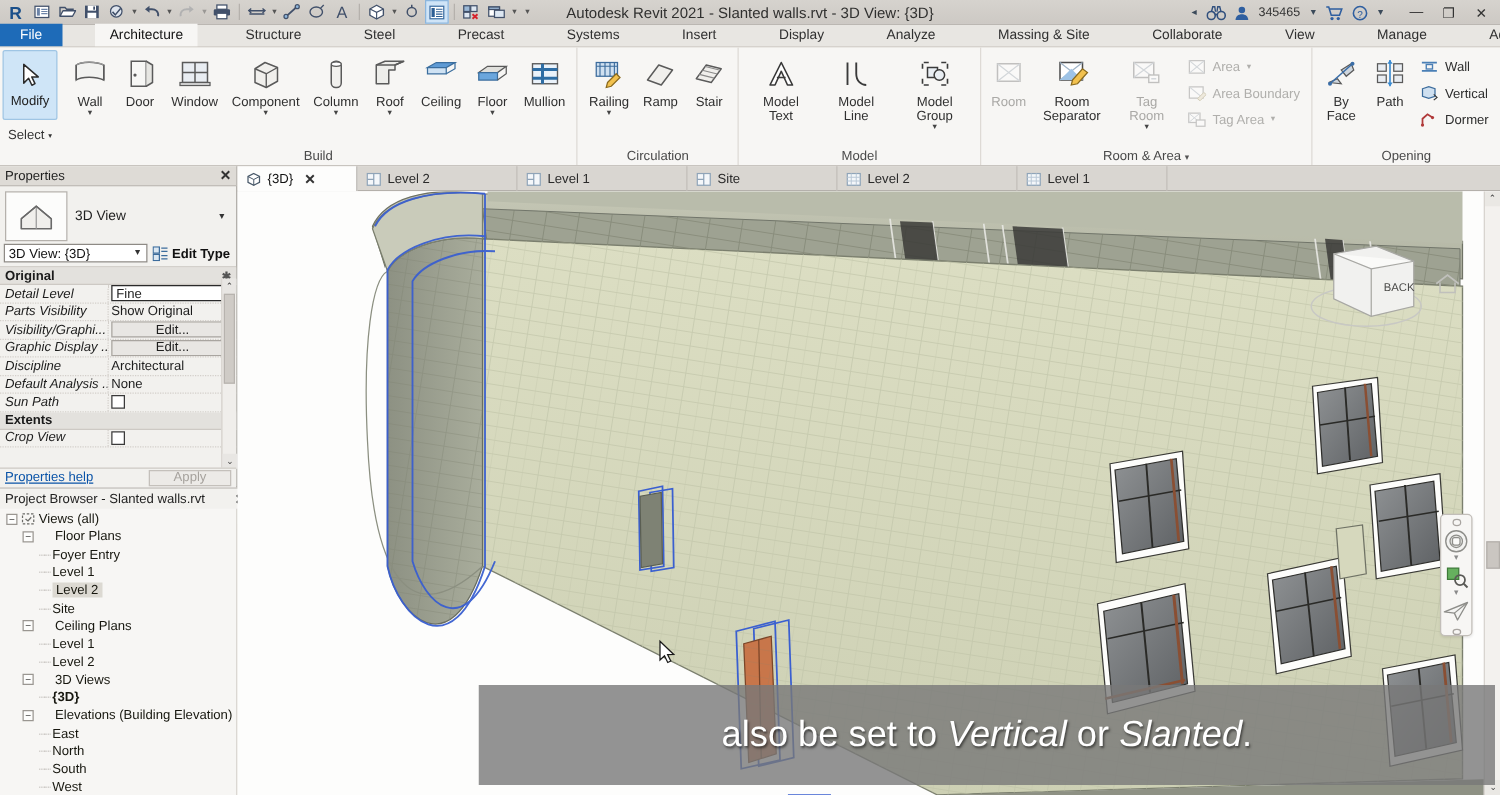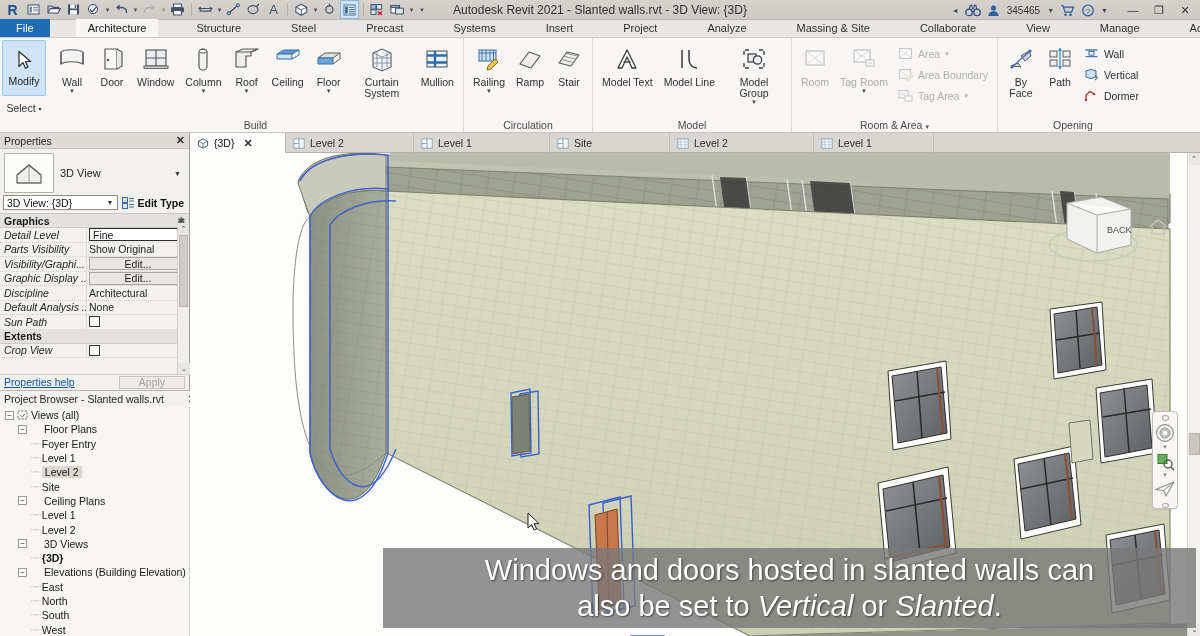--- a/index.html
+++ b/index.html
@@ -367,21 +367,21 @@
   </div>
 
   <div class="tabbar" id="tabbar">
       <div class="tab file">File</div>
       <div class="tab active">Architecture</div>
       <div class="tab">Structure</div>
       <div class="tab">Steel</div>
       <div class="tab">Precast</div>
       <div class="tab">Systems</div>
       <div class="tab">Insert</div>
-      <div class="tab">Project</div>
+      <div class="tab">Display</div>
       <div class="tab">Analyze</div>
       <div class="tab">Massing &amp; Site</div>
       <div class="tab">Collaborate</div>
       <div class="tab">View</div>
       <div class="tab">Manage</div>
       <div class="tab">Add-Ins</div>
       <div class="tab">Modify</div>
       <div class="tabspacer"></div>
       <div class="tabright">
         <span class="minibox">
@@ -434,20 +434,30 @@
             <svg width="28" height="28" viewBox="0 0 28 28">
                 <rect x="4" y="4" width="20" height="16" fill="#e9edf2" stroke="#5a5a5a" stroke-width="1.2"></rect>
                 <path d="M14 4v16M4 12h20" stroke="#5a5a5a" stroke-width="1.2"></path>
                 <rect x="2" y="20" width="24" height="2.4" fill="#ddd" stroke="#5a5a5a" stroke-width="1"></rect>
               </svg>
           </span>
           <span class="lbl">Window</span>
         </div>
         <div class="bigbtn">
           <span class="ic">
+            <svg width="28" height="28" viewBox="0 0 28 28">
+                <path d="M5 9l8-5 10 4v11l-9 5-9-4z" fill="#f0efec" stroke="#5a5a5a" stroke-width="1.2" stroke-linejoin="round"></path>
+                <path d="M5 9l9 4 9-5M14 13v11" stroke="#5a5a5a" stroke-width="1.1" fill="none"></path>
+              </svg>
+          </span>
+          <span class="lbl">Component</span>
+          <span class="ddc">▼</span>
+        </div>
+        <div class="bigbtn">
+          <span class="ic">
             <svg width="24" height="28" viewBox="0 0 24 28">
                 <rect x="8" y="3" width="8" height="21" rx="3.6" fill="#f2f1ee" stroke="#5a5a5a" stroke-width="1.2"></rect>
                 <ellipse cx="12" cy="5.2" rx="4" ry="1.8" fill="#fff" stroke="#5a5a5a" stroke-width="1"></ellipse>
               </svg>
           </span>
           <span class="lbl">Column</span>
           <span class="ddc">▼</span>
         </div>
         <div class="bigbtn">
           <span class="ic">
@@ -476,29 +486,20 @@
                 <path d="M3 12v6l15 0v-6z" fill="#6aa6dd" stroke="#3b6e9e" stroke-width="1"></path>
                 <path d="M18 18l7-5V7" fill="none" stroke="#5a5a5a"></path>
               </svg>
           </span>
           <span class="lbl">Floor</span>
           <span class="ddc">▼</span>
         </div>
         <div class="bigbtn">
           <span class="ic">
             <svg width="28" height="28" viewBox="0 0 28 28">
-                <path d="M5 7l9-4 9 4v14l-9 4-9-4z" fill="#f3f6fa" stroke="#5a5a5a" stroke-width="1.1"></path>
-                <path d="M5 7l9 4 9-4M14 11v14M9 5.2v16M19 5.2v16M5 12h18M5 17h18" stroke="#7a8a99" stroke-width=".9" fill="none"></path>
-              </svg>
-          </span>
-          <span class="lbl">Curtain System</span>
-        </div>
-        <div class="bigbtn">
-          <span class="ic">
-            <svg width="28" height="28" viewBox="0 0 28 28">
                 <rect x="4" y="5" width="20" height="16" fill="#eaf2fa" stroke="#5a5a5a" stroke-width="1.1"></rect>
                 <path d="M4 9.5h20M4 16.5h20" stroke="#2e6da4" stroke-width="2.4"></path>
                 <path d="M12 5v16" stroke="#2e6da4" stroke-width="2.4"></path>
               </svg>
           </span>
           <span class="lbl">Mullion</span>
         </div>
       </div>
       <div class="panelname">Build</div>
     </div>
@@ -575,20 +576,31 @@
     <div class="panel">
       <div class="panelbody">
         <div class="bigbtn dis">
           <span class="ic">
             <svg width="28" height="28" viewBox="0 0 28 28">
                 <rect x="5" y="5" width="18" height="14" fill="#fff" stroke="#6a6a6a" stroke-width="1.2"></rect>
                 <path d="M5 5l18 14M23 5L5 19" stroke="#9aa5b1" stroke-width="1"></path>
               </svg>
           </span>
           <span class="lbl">Room</span>
+        </div>
+        <div class="bigbtn">
+          <span class="ic">
+            <svg width="28" height="28" viewBox="0 0 28 28">
+                <rect x="4" y="4" width="18" height="14" fill="#fff" stroke="#4a4a4a" stroke-width="1.2"></rect>
+                <path d="M4 4l18 14M22 4L4 18" stroke="#a0b4c8" stroke-width="1"></path>
+                <path d="M4 18l9-9 9 9z" fill="#9ec3e6"></path>
+                <path d="M14 18l8-9 4 3-8 9-5 1z" fill="#f2c14e" stroke="#8a6a1e" stroke-width="1"></path>
+              </svg>
+          </span>
+          <span class="lbl">Room Separator</span>
         </div>
         <div class="bigbtn dis">
           <span class="ic">
             <svg width="28" height="28" viewBox="0 0 28 28">
                 <rect x="4" y="4" width="16" height="12" fill="#fff" stroke="#6a6a6a" stroke-width="1.2"></rect>
                 <path d="M4 4l16 12M20 4L4 16" stroke="#9aa5b1" stroke-width="1"></path>
                 <rect x="16" y="14" width="8" height="6" fill="#fff" stroke="#6a6a6a" stroke-width="1.1"></rect>
                 <path d="M18 17h4" stroke="#9aa5b1" stroke-width="1.2"></path>
               </svg>
           </span>
@@ -729,21 +741,21 @@
               <rect x="0.5" y="0.5" width="5" height="5" fill="#dbe7f2" stroke="#3c6c9c"></rect>
               <rect x="0.5" y="6.5" width="5" height="5" fill="#dbe7f2" stroke="#3c6c9c"></rect>
               <path d="M7 1.5h5M7 4h5M7 7.5h5M7 10h5" stroke="#3c6c9c" stroke-width="1"></path>
             </svg>
           <span>Edit Type</span>
         </div>
       </div>
 
       <div class="ptable" id="ptable" style="position:relative;">
           <div class="grouprow">
-            <span>Graphics</span>
+            <span>Original</span>
             <span class="pin">✱</span>
           </div>
           <div class="prow">
             <div class="pk">Detail Level</div>
             <div class="pv">
               <span class="vbox">Fine</span>
             </div>
           </div>
           <div class="prow">
             <div class="pk">Parts Visibility</div>
@@ -1146,20 +1158,19 @@
       <div class="navdot" style="margin-top:2px;"></div>
     </div>
 
     <div class="cscroll-v">
       <div class="sarrow">⌃</div>
       <div class="vthumb" style="top:280px;"></div>
       <div class="sarrow" style="position:absolute;bottom:0;width:13px;">⌄</div>
     </div>
 
     <div class="caption">
-      <div>Windows and doors hosted in slanted walls can</div>
       <div>
         <span>also be set to </span><em>Vertical</em><span> or </span><em>Slanted</em><span>.</span>
       </div>
     </div>
   </div>
 
 </div>
 
 </body></html>

